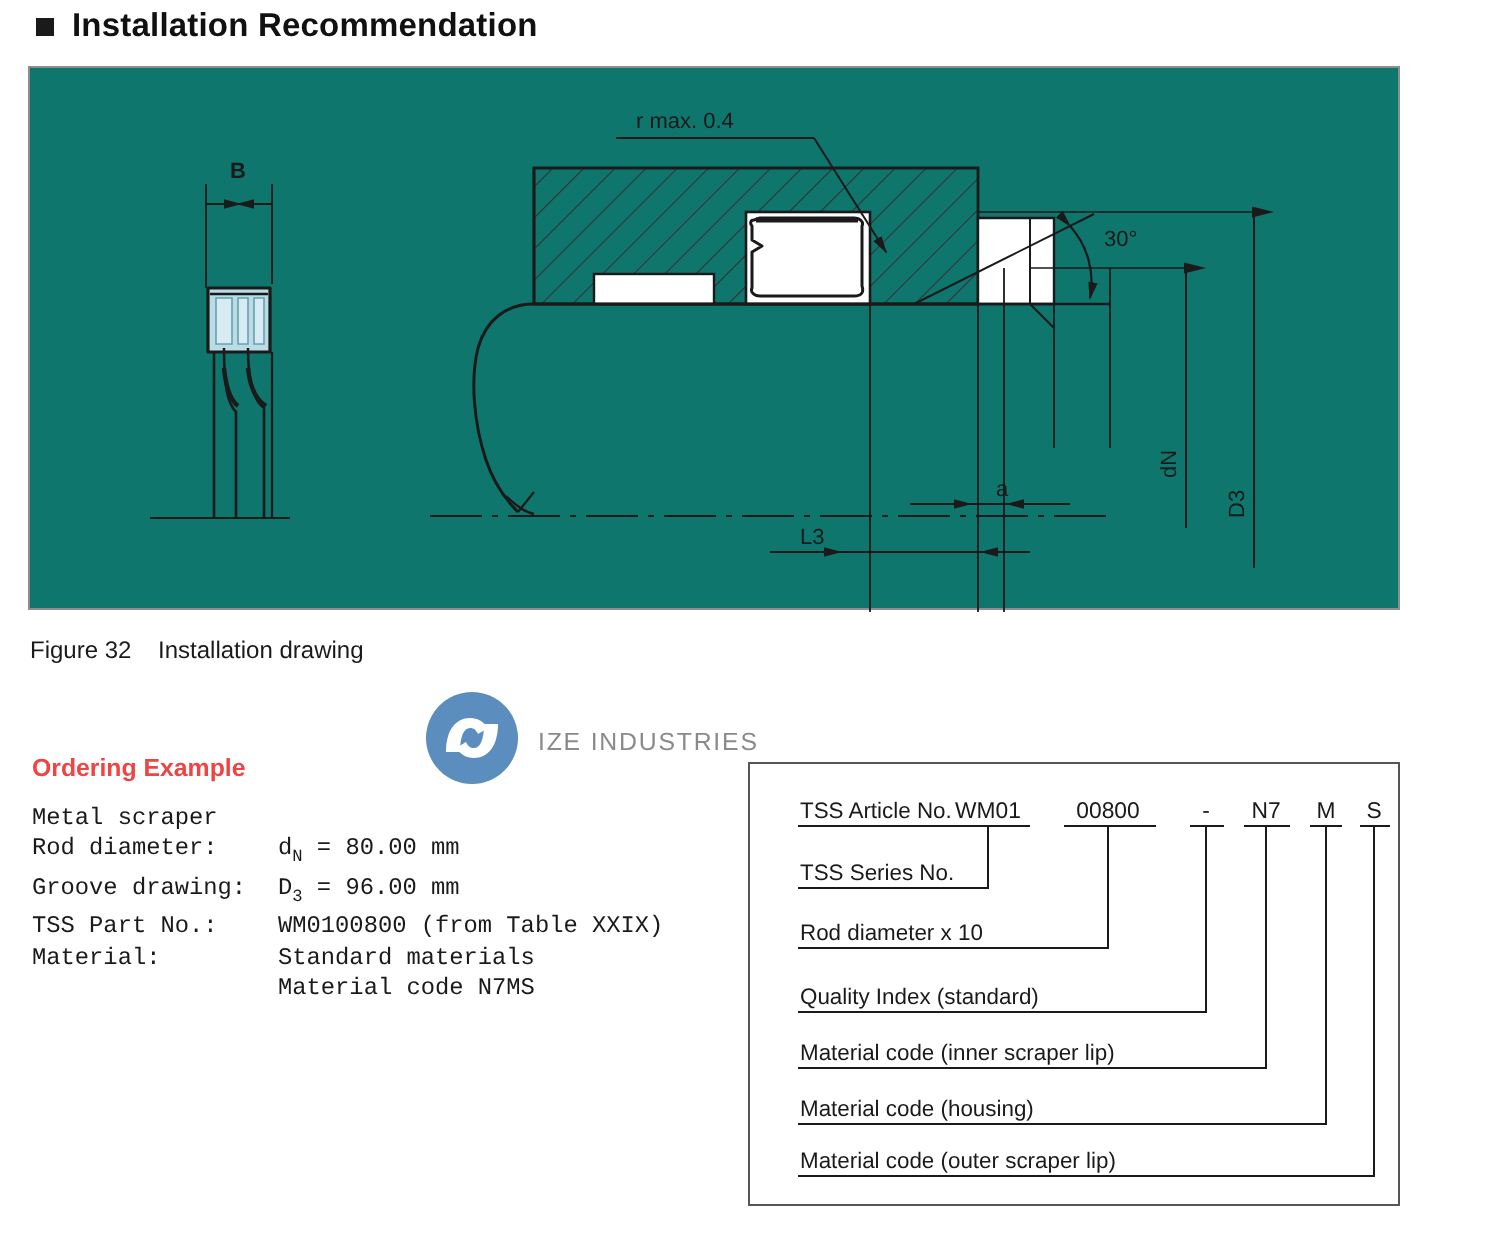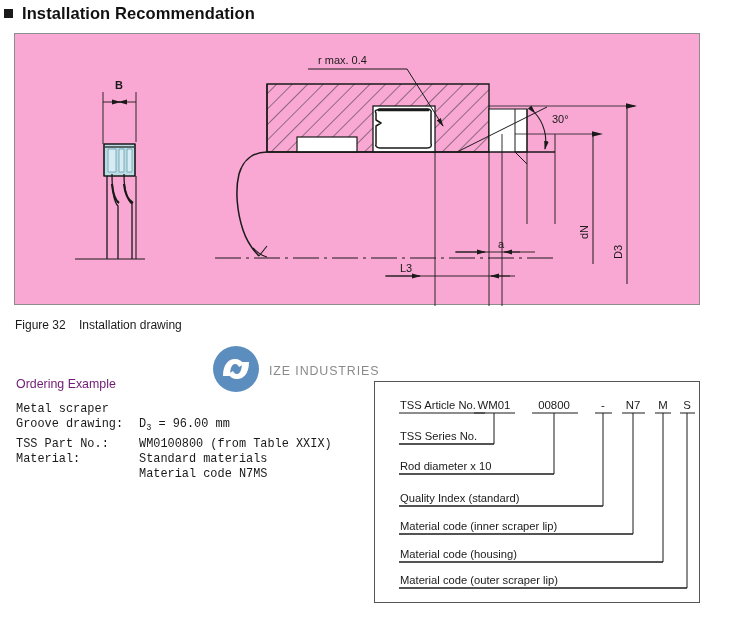--- a/index.html
+++ b/index.html
@@ -12,21 +12,21 @@
     height: 621px;
     position: relative;
     font-family: "Liberation Sans", sans-serif;
     color: #1a1a1a;
     overflow: hidden;
   }
 
   
   #section-header {
     position: absolute;
-    left: 4px;
+    left: 18px;
     top: 4px;
     display: flex;
     align-items: center;
     gap: 9px;
   }
   #header-bullet {
     width: 9px;
     height: 9px;
     background: #1a1a1a;
     display: block;
@@ -40,21 +40,21 @@
 
   
   #drawing-frame {
     position: absolute;
     left: 14px;
     top: 33px;
     width: 686px;
     height: 272px;
     border: 1px solid #8d8d8d;
     box-sizing: border-box;
-    background: #f9a8d4;
+    background: #0f766e;
   }
   #drawing-svg {
     position: absolute;
     left: 0;
     top: 0;
   }
 
   
   #figure-caption {
     position: absolute;
@@ -64,22 +64,22 @@
     color: #1a1a1a;
     white-space: pre;
   }
 
   
   #ordering-heading {
     position: absolute;
     left: 16px;
     top: 377px;
     font-size: 12.4px;
-    font-weight: normal;
-    color: #701a75;
+    font-weight: bold;
+    color: #ef4444;
   }
   #ordering-table {
     position: absolute;
     left: 16px;
     top: 402px;
     font-size: 11.9px;
     line-height: 15.2px;
     color: #1a1a1a;
     border-collapse: collapse;
     font-family: Liberation Mono, monospace;
@@ -296,20 +296,24 @@
 
 <div id="figure-caption">Figure 32    Installation drawing</div>
 
 <div id="ordering-heading">Ordering Example</div>
 
 <table id="ordering-table">
   <tbody>
     <tr>
       <td class="label-col">Metal scraper</td>
       <td></td>
+    </tr>
+    <tr>
+      <td class="label-col">Rod diameter:</td>
+      <td><span>d</span><sub>N</sub><span> = 80.00 mm</span></td>
     </tr>
     <tr>
       <td class="label-col">Groove drawing:</td>
       <td><span>D</span><sub>3</sub><span> = 96.00 mm</span></td>
     </tr>
     <tr>
       <td class="label-col">TSS Part No.:</td>
       <td>WM0100800 (from Table XXIX)</td>
     </tr>
     <tr>

